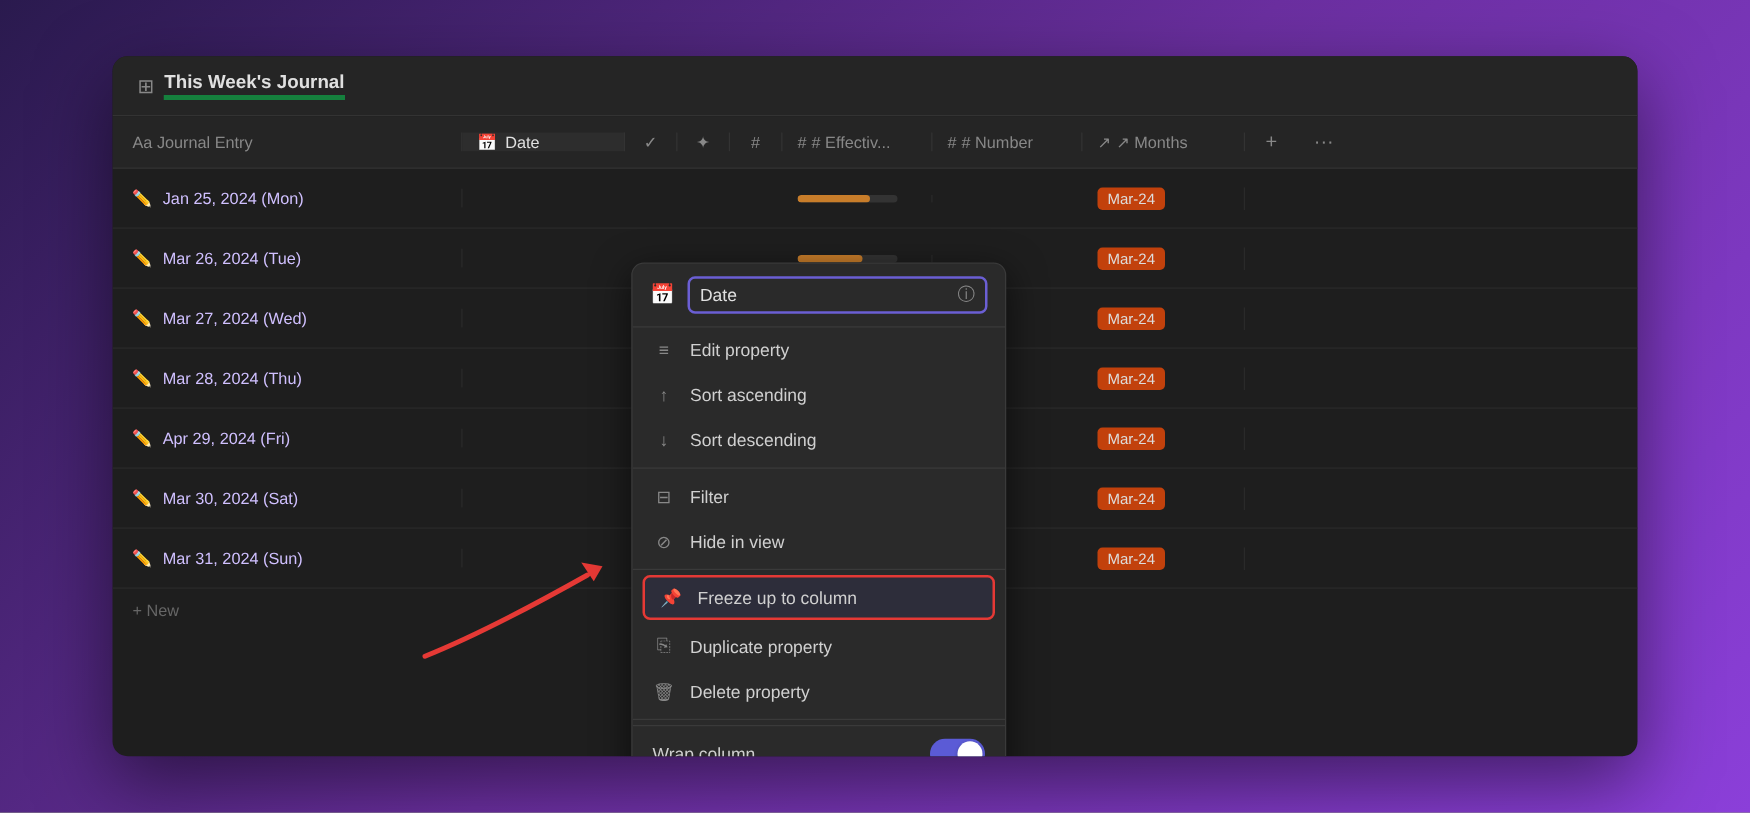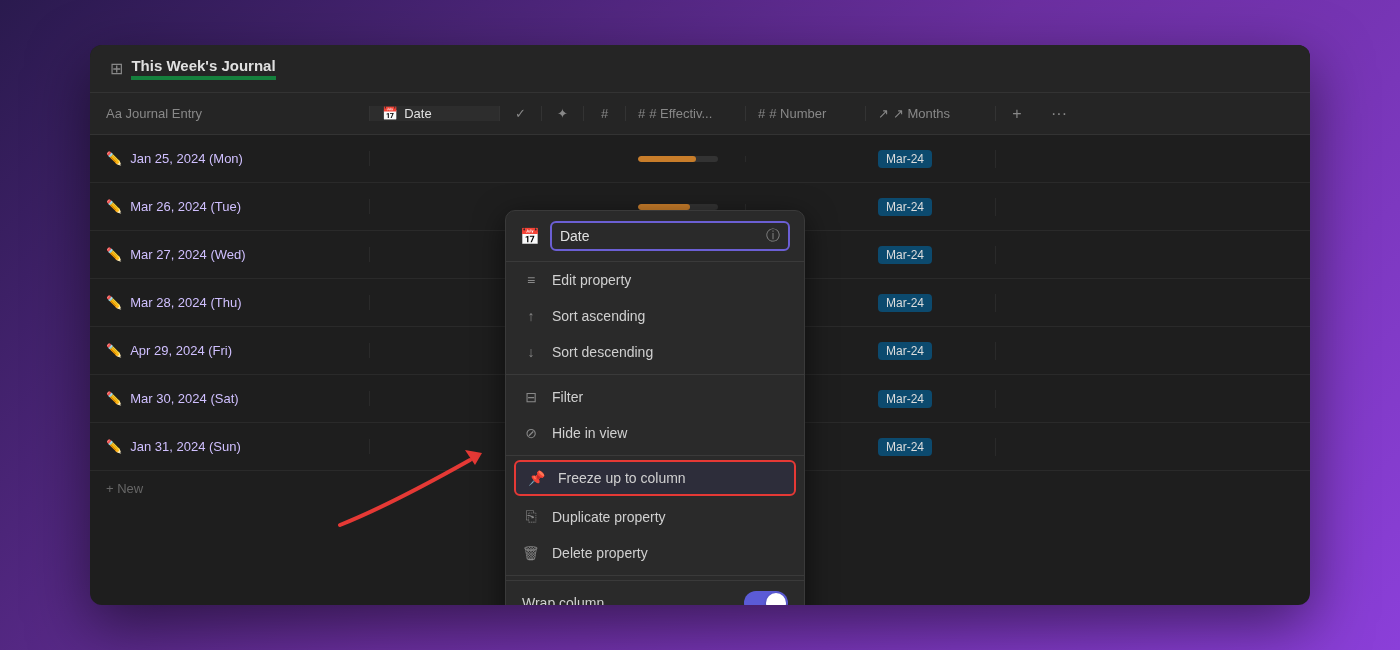--- a/index.html
+++ b/index.html
@@ -220,21 +220,21 @@
     .cell-months {
       width: 130px;
       min-width: 130px;
       padding: 0 12px;
       border-right: 1px solid #2a2a2a;
       display: flex;
       align-items: center;
       gap: 8px;
     }
     .months-chip {
-      background: #0c4a6e;
+      background: #c2410c;
       color: #ddd;
       font-size: 12px;
       padding: 2px 8px;
       border-radius: 4px;
     }
     .new-row {
       display: flex;
       align-items: flex-start;
       padding: 10px 16px;
       color: #666;
@@ -511,21 +511,21 @@
       </div>
     </div>
     <div class="cell-number"></div>
     <div class="cell-months">
       <div class="months-chip">Mar-24</div>
     </div>
   </div>
       <div class="table-row">
     <div class="cell-journal">
       <span class="cell-edit-icon">✏️</span>
-      <span>Jan 31, 2024 (Sun)</span>
+      <span>Mar 31, 2024 (Sun)</span>
     </div>
     <div class="cell-date"></div>
     <div class="cell-check"></div>
     <div class="cell-sparkle"></div>
     <div class="cell-hash"></div>
     <div class="cell-effective">
       <div class="progress-bar-container">
         <div class="progress-bar" style="width:60%"></div>
       </div>
     </div>

